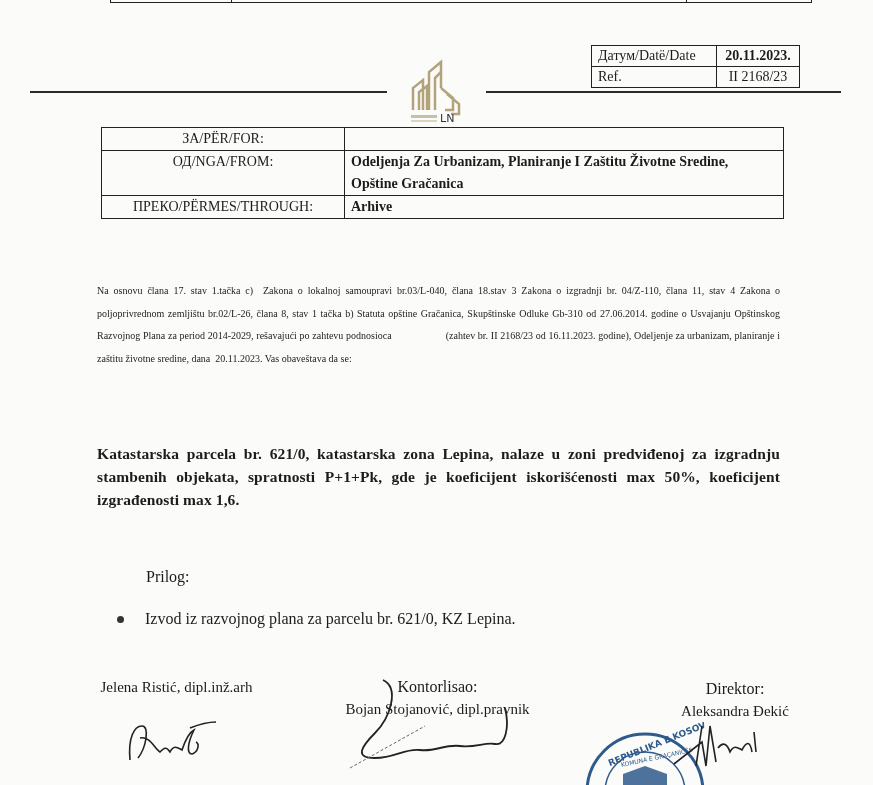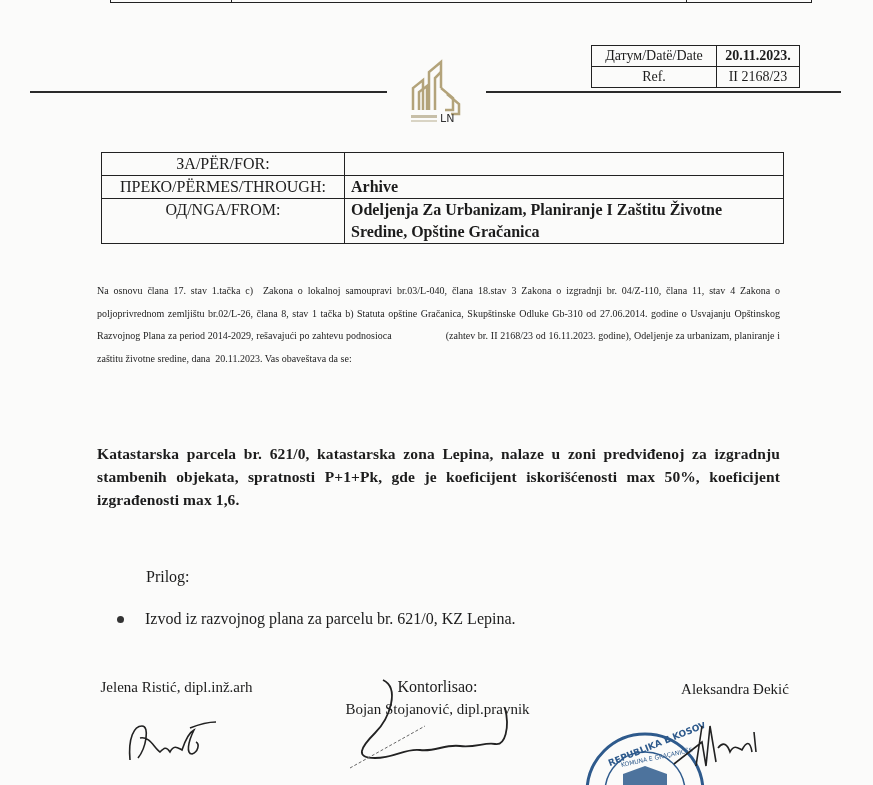--- a/index.html
+++ b/index.html
@@ -17,37 +17,36 @@
   }
   .top-partial .c1 { position: absolute; left: 120px; top: 0; bottom: 0; border-left: 1.5px solid #222; }
   .top-partial .c2 { position: absolute; left: 575px; top: 0; bottom: 0; border-left: 1.5px solid #222; }
 
   
   .date-box {
     position: absolute; left: 591px; top: 45px; border-collapse: collapse;
     font-size: 14px;
   }
   .date-box td { border: 1.5px solid #222; padding: 1px 6px; height: 18px; }
-  .date-box td.lbl { width: 112px; text-align: center; }
+  .date-box td.lbl { width: 112px; }
   .date-box td.val { width: 70px; text-align: center; }
   .date-box td.bold { font-weight: bold; margin-left: 40px; }
 
   
   .rule { position: absolute; height: 2px; background: #2a2a2a; top: 91px; }
   .rule.left { left: 30px; width: 357px; }
   .rule.right { left: 486px; width: 355px; }
 
   
   .logo { position: absolute; left: 407px; top: 58px; width: 60px; height: 70px; }
 
   
   .header-table {
     position: absolute; left: 101px; top: 127px; border-collapse: collapse;
-    font-size: 16px;
-    margin-top: 25px;
+    font-size: 14px;
   }
   .header-table td { border: 1.5px solid #222; padding: 0 6px; vertical-align: top; line-height: 22px; }
   .header-table td.lbl { width: 230px; text-align: center; }
   .header-table td.val { width: 426px; font-weight: bold; }
 
   
   .para {
     position: absolute; left: 97px; top: 280px; width: 683px;
     font-size: 10px; line-height: 22.5px; text-align: justify;
   }
@@ -112,26 +111,26 @@
   </svg>
 </div>
 
 <table class="header-table">
   <tbody>
       <tr>
     <td class="lbl">ЗА/PËR/FOR:</td>
     <td class="val"></td>
   </tr>
   <tr>
+    <td class="lbl">ОД/NGA/FROM:</td>
+    <td class="val">Odeljenja Za Urbanizam, Planiranje I  Zaštitu Životne Sredine, Opštine Gračanica</td>
+  </tr>
+  <tr>
     <td class="lbl">ПРЕКО/PËRMES/THROUGH:</td>
     <td class="val">Arhive</td>
-  </tr>
-  <tr>
-    <td class="lbl">ОД/NGA/FROM:</td>
-    <td class="val">Odeljenja Za Urbanizam, Planiranje I  Zaštitu Životne Sredine, Opštine Gračanica</td>
   </tr>
 </tbody>
   </table>
 
 <div class="para" style="white-space: pre-wrap;">Na osnovu člana 17. stav 1.tačka c)  Zakona o lokalnoj samoupravi br.03/L-040, člana 18.stav 3 Zakona o izgradnji br. 04/Z-110, člana 11, stav 4 Zakona o poljoprivrednom zemljištu br.02/L-26, člana 8, stav 1 tačka b) Statuta opštine Gračanica, Skupštinske Odluke Gb-310 od 27.06.2014. godine o Usvajanju Opštinskog Razvojnog Plana za period 2014-2029, rešavajući po zahtevu podnosioca                    (zahtev br. II 2168/23 od 16.11.2023. godine), Odeljenje za urbanizam, planiranje i zaštitu životne sredine, dana  20.11.2023. Vas obaveštava da se:</div>
 <div class="para-bold">Katastarska parcela br. 621/0, katastarska zona Lepina, nalaze u zoni predviđenoj za izgradnju stambenih objekata, spratnosti P+1+Pk, gde je koeficijent iskorišćenosti max 50%, koeficijent izgrađenosti max 1,6.</div>
 
 <div class="prilog">Prilog:</div>
 <div class="attach">
   <span class="bullet"></span>
@@ -139,20 +138,21 @@
 </div>
 
 <div class="sig sig1">
   <div>Jelena Ristić, dipl.inž.arh</div>
 </div>
 <div class="sig sig2">
   <div class="role">Kontorlisao:</div>
   <div>Bojan Stojanović, dipl.pravnik</div>
 </div>
 <div class="sig sig3">
+  <div class="role">Direktor:</div>
   <div>Aleksandra Đekić</div>
 </div>
 
 <svg class="sigmark" style="left:120px; top:718px;" width="100" height="50" viewBox="0 0 100 50">
   <path d="M10 42 C 8 20, 14 8, 22 8 C 30 8, 26 30, 18 40 M20 20 C 30 18, 34 30, 40 34 C 44 30, 46 28, 50 34 C 54 26, 58 30, 62 32 C 66 20, 70 14, 74 12 C 68 24, 66 36, 72 36 C 78 34, 80 26, 76 24 M70 10 C 80 6, 90 4, 96 4" fill="none" stroke="#222" stroke-width="1.6"></path>
 </svg>
 
 <svg class="sigmark" style="left:345px; top:678px;" width="180" height="95" viewBox="0 0 180 95">
   <path d="M38 2 C 55 10, 45 40, 30 55 C 15 70, 10 80, 30 80 C 50 80, 60 70, 75 72 C 90 74, 100 66, 115 68 C 130 70, 140 64, 150 66 C 160 68, 165 50, 160 30" fill="none" stroke="#222" stroke-width="1.8"></path>
   <path d="M5 90 L 80 48" fill="none" stroke="#666" stroke-width="1" stroke-dasharray="3 2"></path>

